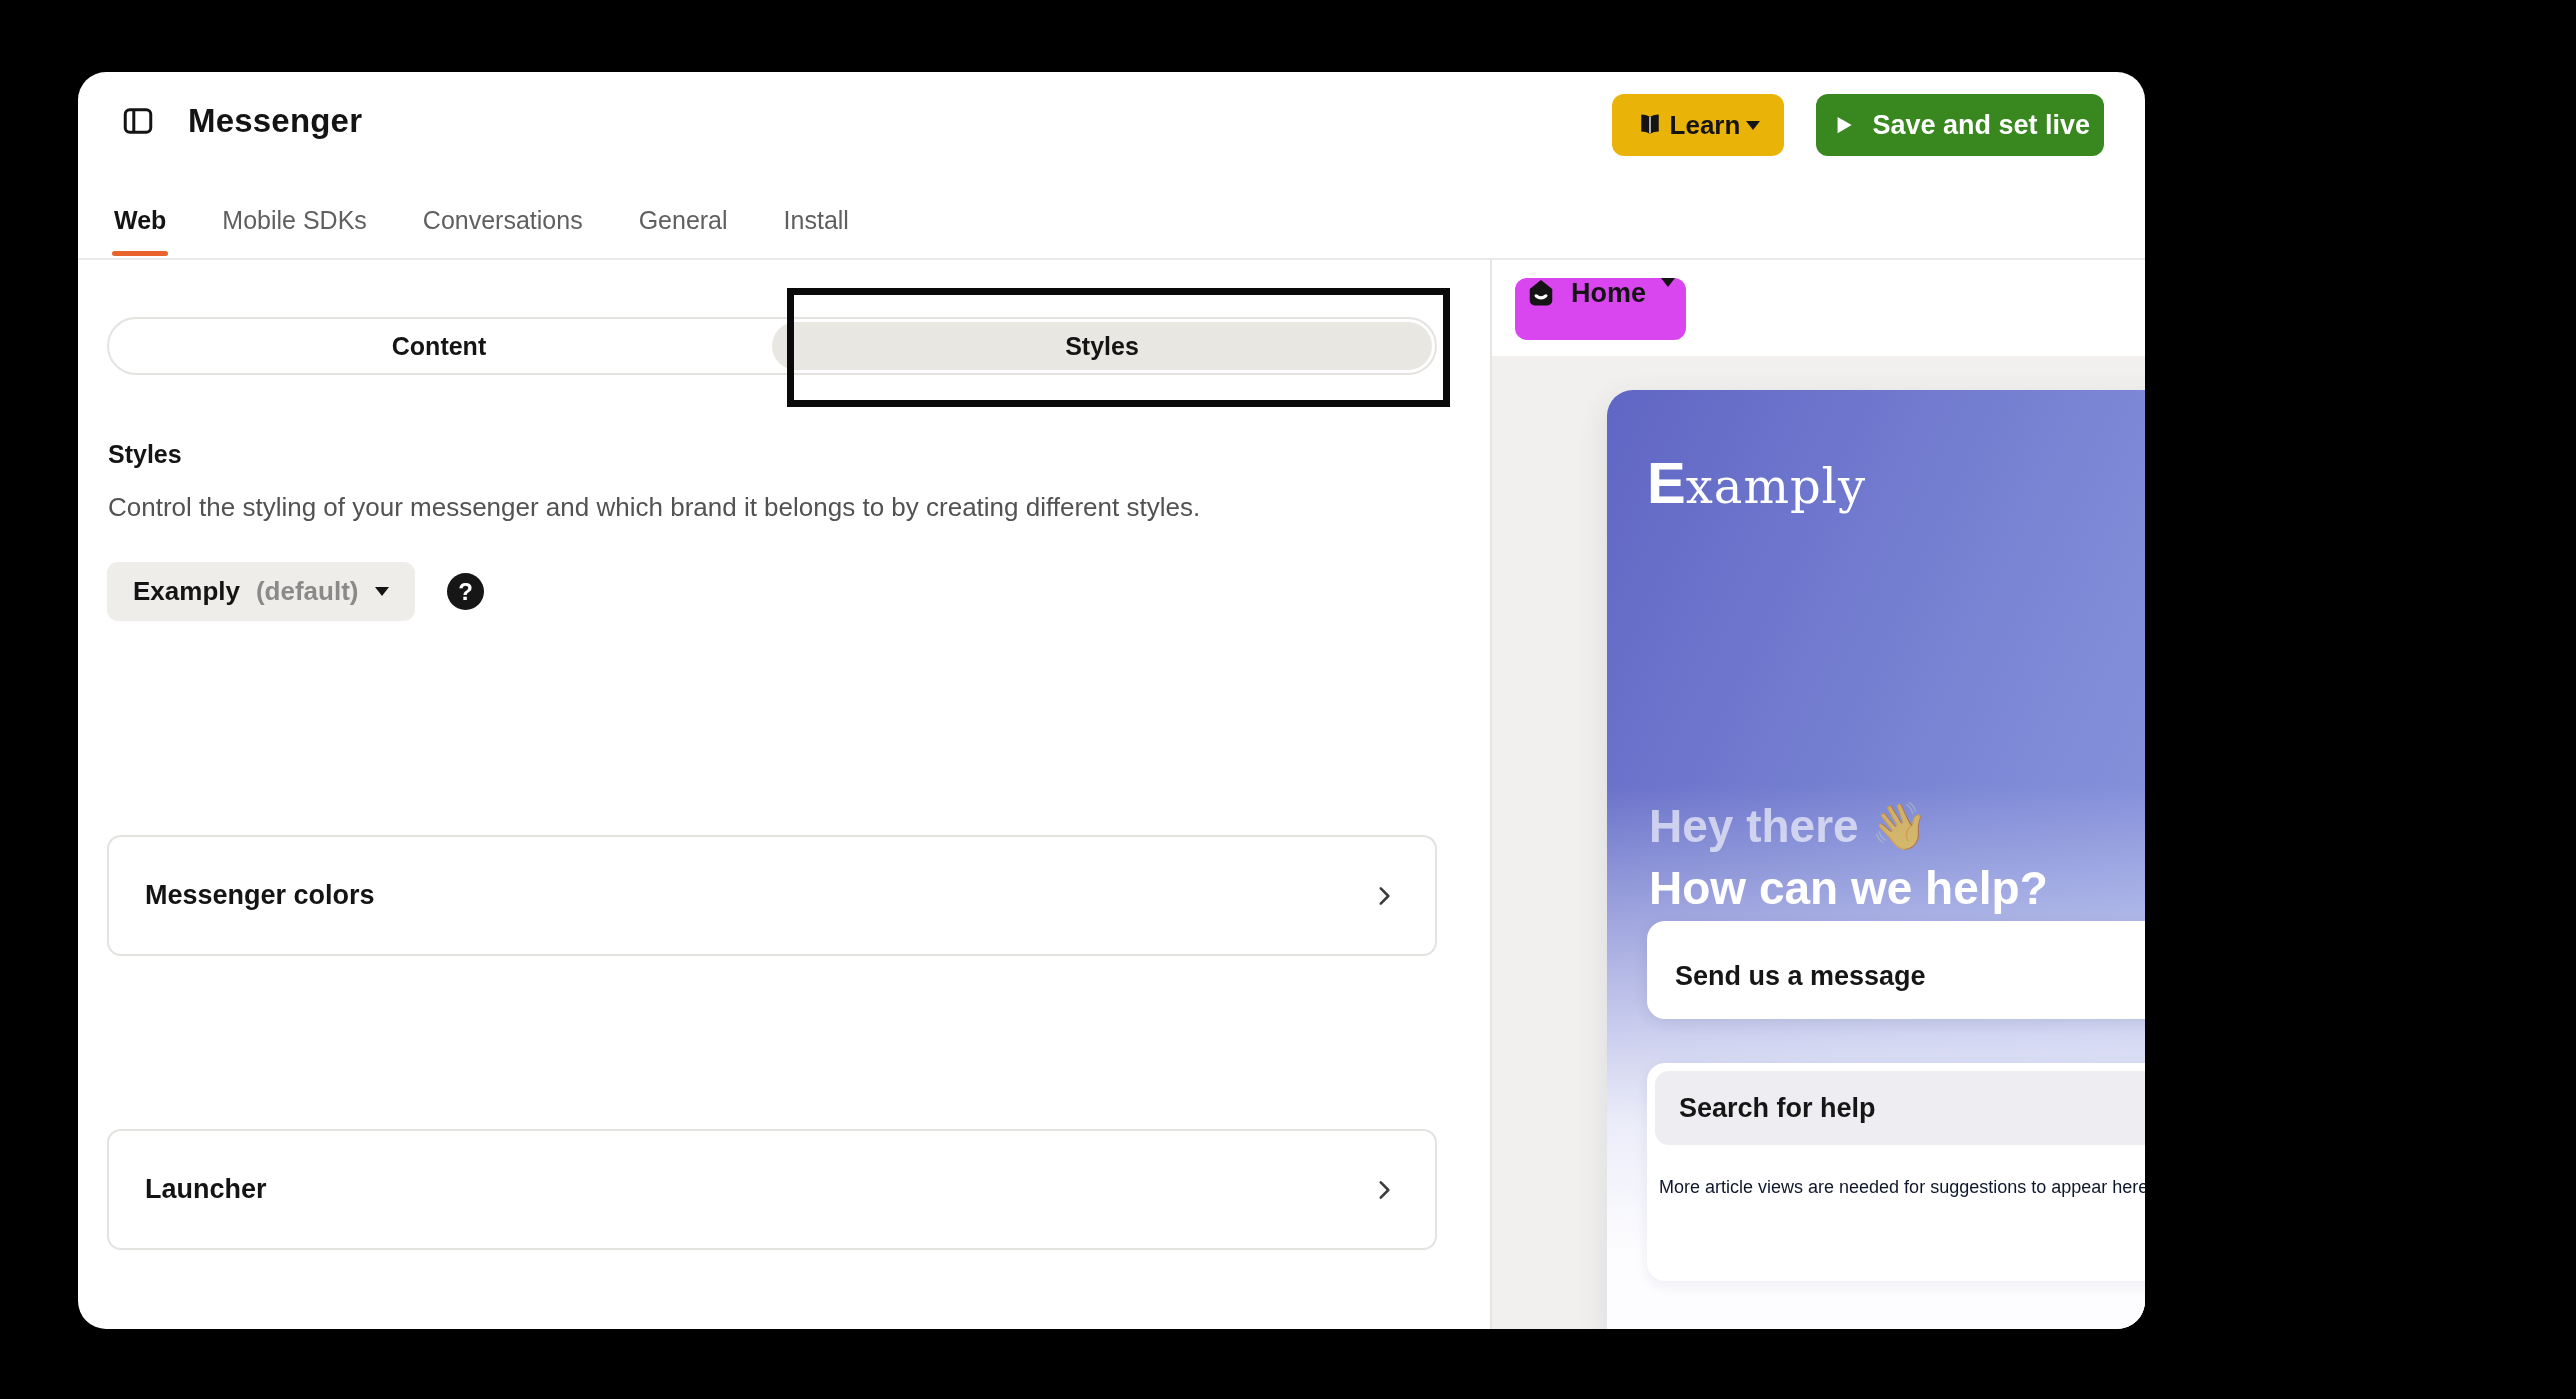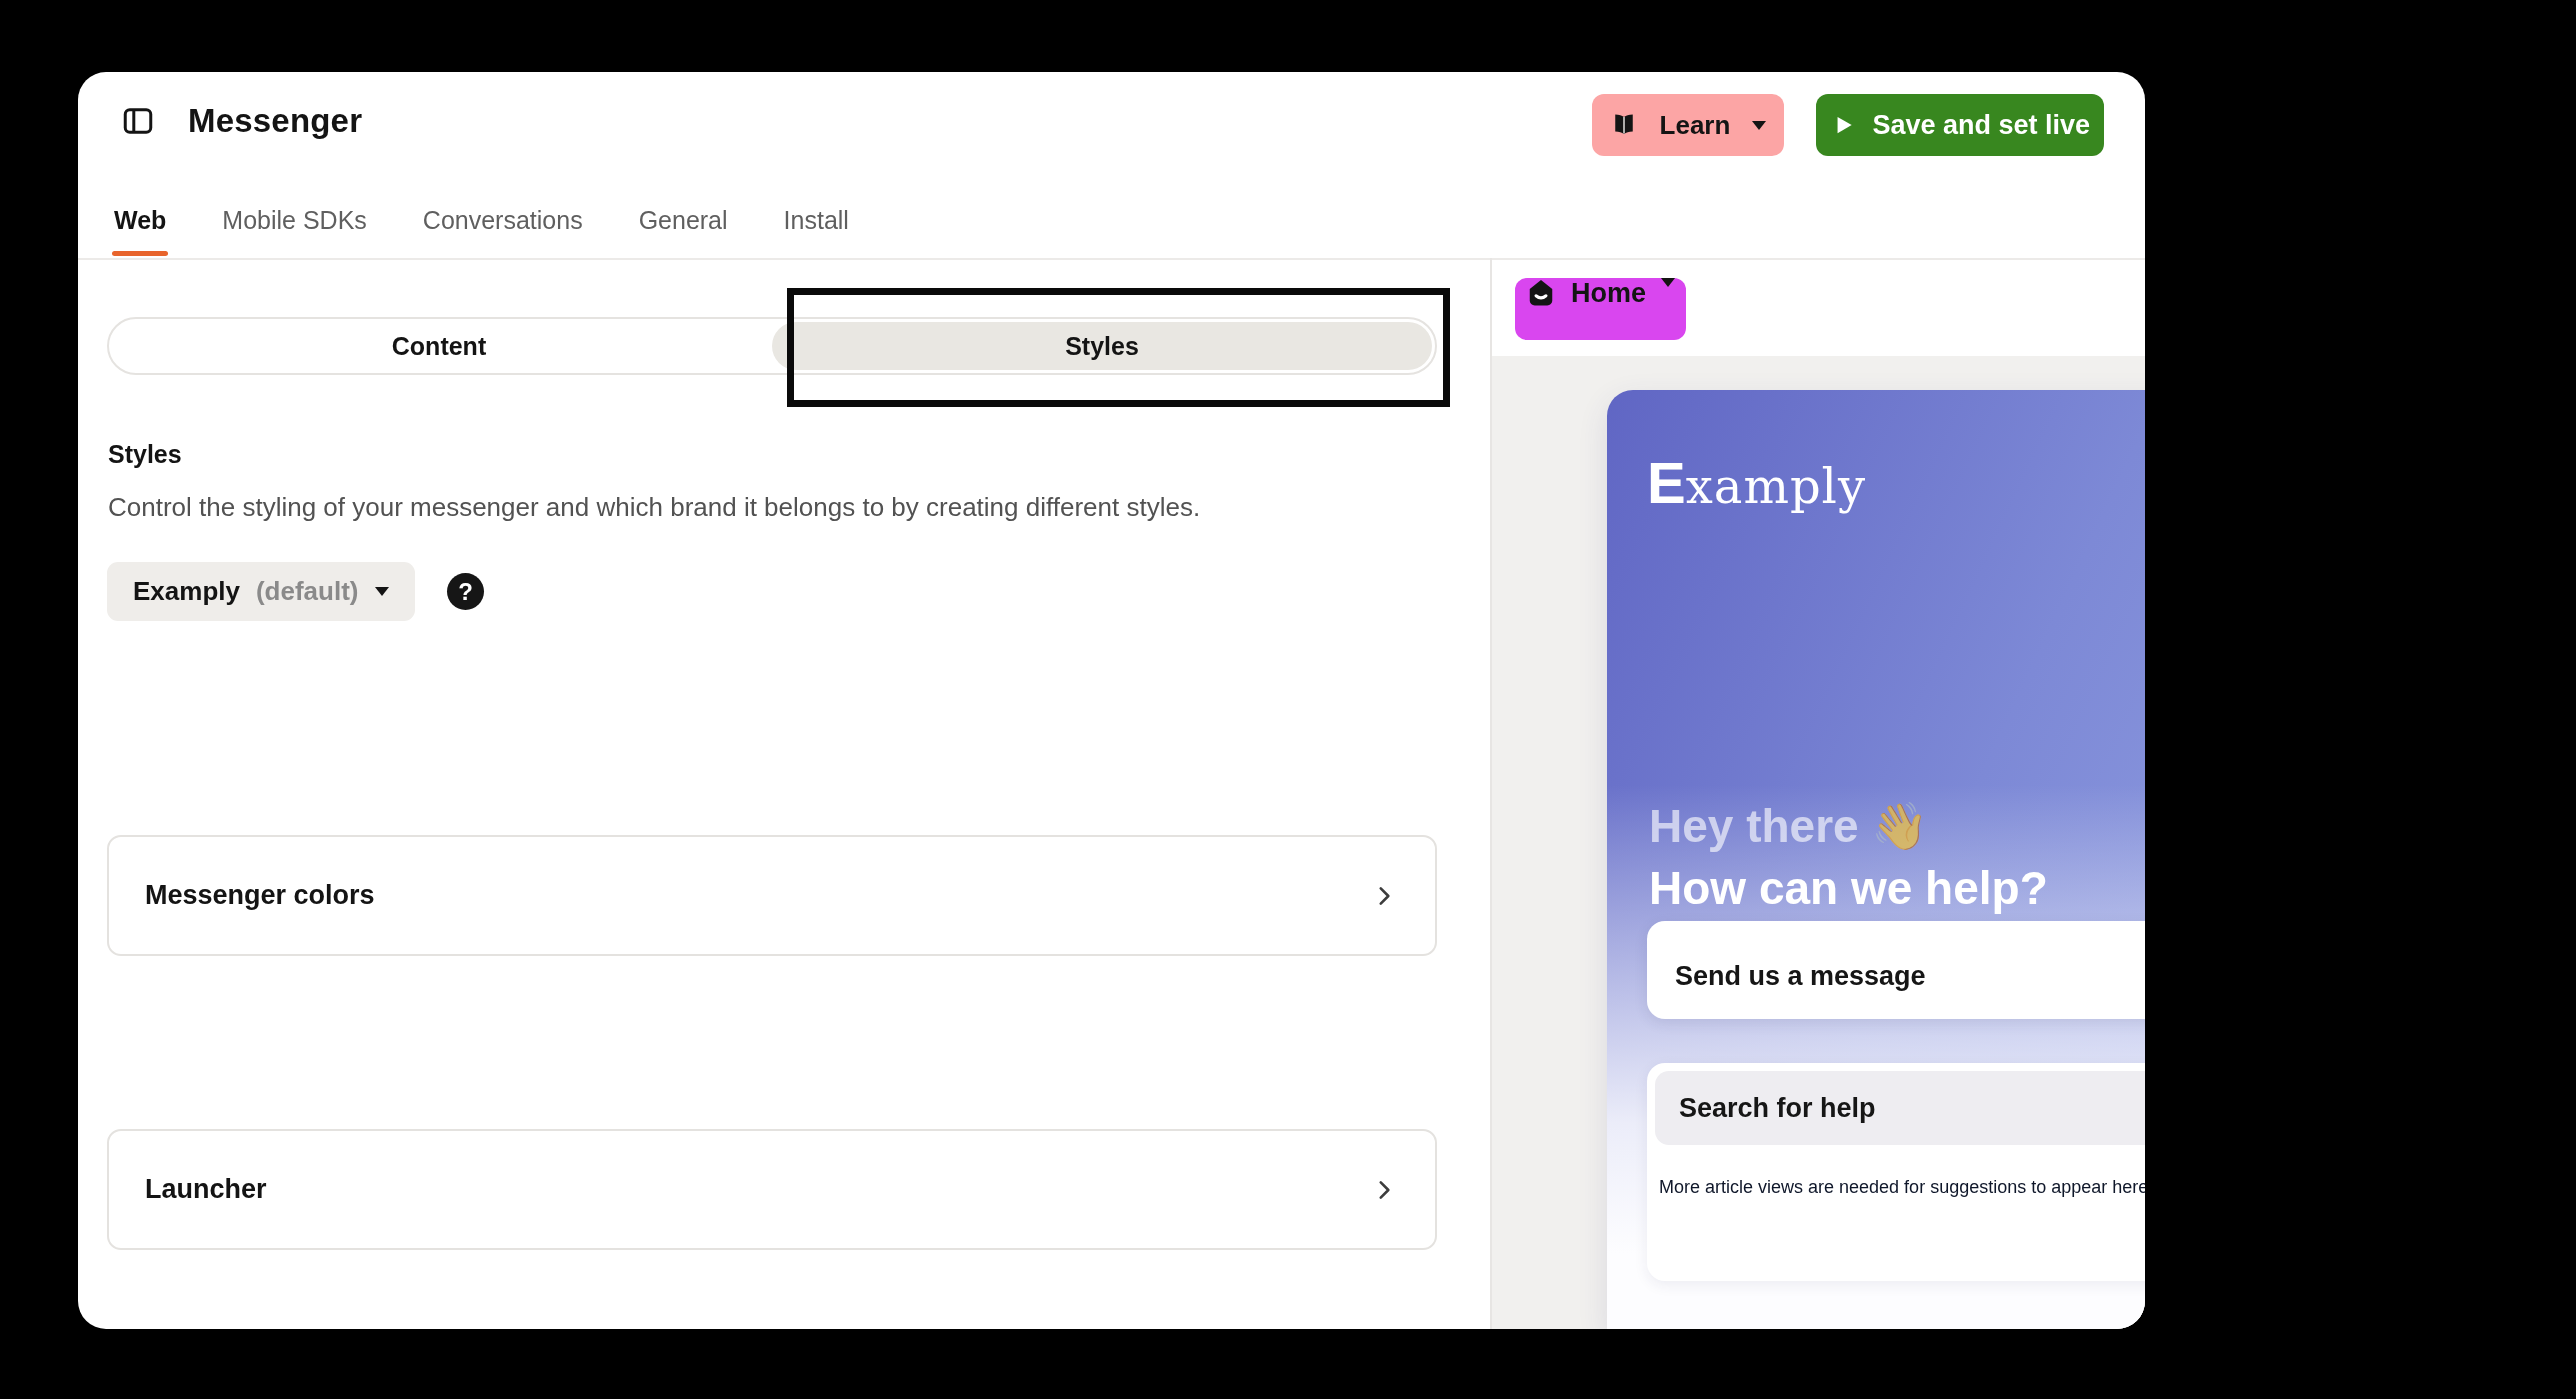--- a/index.html
+++ b/index.html
@@ -5,21 +5,21 @@
   * { margin:0; padding:0; box-sizing:border-box; }
   html,body { width:2576px; height:1399px; background:#000; font-family:"Liberation Sans", sans-serif; }
   .stage { position:relative; width:2576px; height:1399px; background:#000; overflow:hidden; }
   .window { position:absolute; left:78px; top:72px; width:2067px; height:1257px; background:#fff; border-radius:28px; overflow:hidden; }
 
   
   .app-header { position:absolute; left:0; top:0; width:100%; height:128px; }
   .header-left { position:absolute; left:42px; top:30px; display:flex; align-items:center; gap:32px; }
   .page-title { font-size:33px; font-weight:bold; color:#141414; letter-spacing:0.2px; }
   .header-right { position:absolute; right:41px; top:22px; display:flex; align-items:center; gap:32px; }
-  .learn-btn { height:62px; padding:0 18px; background:#fca5a5; border:none; border-radius:12px; display:flex; align-items:center; gap:22px; font-size:26px; font-weight:bold; color:#141414; cursor:pointer; }
+  .learn-btn { height:62px; padding:0 24px; background:#eab308; border:none; border-radius:12px; display:flex; align-items:center; gap:6px; font-size:26px; font-weight:bold; color:#141414; cursor:pointer; }
   .save-btn { height:62px; padding:0 14px; background:#38871f; border:none; border-radius:12px; display:flex; align-items:center; gap:16px; font-size:27px; font-weight:bold; color:#fff; cursor:pointer; }
   .caret { width:0; height:0; border-left:8px solid transparent; border-right:8px solid transparent; border-top:10px solid #141414; }
   .caret.small { border-left-width:7px; border-right-width:7px; border-top-width:9px; }
 
   
   .tabs { position:absolute; left:34px; top:128px; height:58px; display:flex; gap:52px; align-items:flex-start; }
   .tab { position:relative; font-size:25px; color:#5f5f5f; padding:6px 2px 0 2px; height:58px; cursor:pointer; }
   .tab.active { color:#141414; font-weight:bold; }
   .tab.active .underline { position:absolute; left:0; right:0; bottom:2px; height:5px; border-radius:3px; background:#e8642c; }
   .top-divider { position:absolute; left:0; top:186px; width:100%; height:2px; background:#eceae8; }

